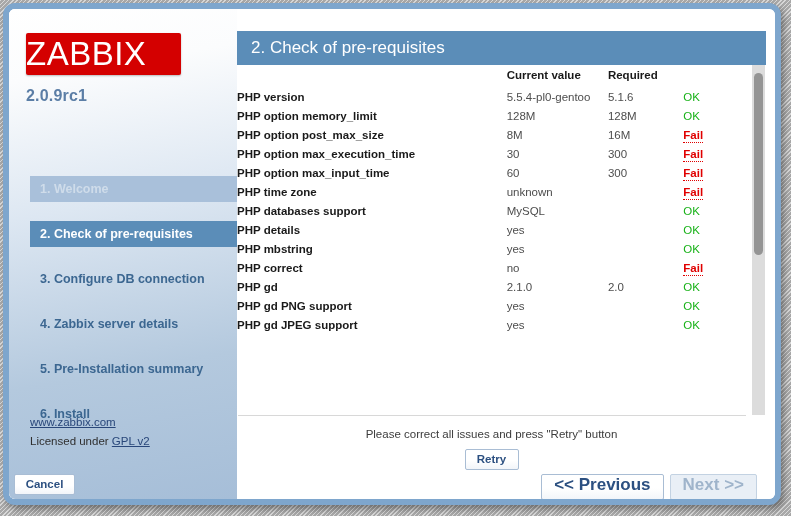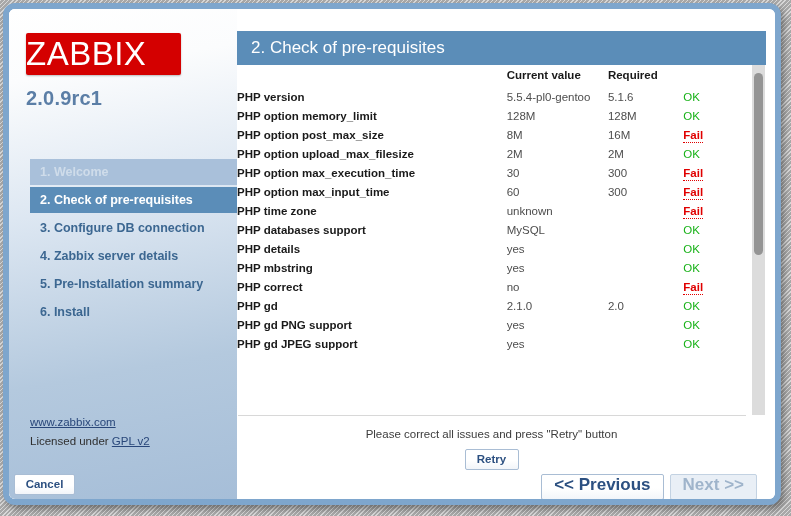--- a/index.html
+++ b/index.html
@@ -68,40 +68,41 @@
     font-size: 33px;
     letter-spacing: 0.5px;
     font-weight: 400;
     font-family: "Liberation Sans", sans-serif;
     line-height: 1;
     padding-bottom: 2px;
   }
   #version-text {
     margin-top: 12px;
     color: #5b7ea6;
-    font-size: 20px;
+    font-size: 16px;
     font-weight: bold;
     letter-spacing: 0.2px;
   }
 
   
   #steps {
     position: absolute;
     left: 21px;
     top: 150px;
     width: 207px;
   }
   .step {
     height: 26px;
     line-height: 26px;
     padding-left: 10px;
     font-size: 12.5px;
     font-weight: bold;
     color: #365f8c;
     box-sizing: border-box;
+    margin-top: 17px;
   }
   .step.done {
     background: #a9c0da;
     color: #cfdcea;
   }
   .step.active {
     background: #5b8db8;
     color: #ffffff;
   }
   .step.pending {
@@ -398,26 +399,20 @@
                 <td class="t-cur">128M</td>
                 <td class="t-req">128M</td>
                 <td class="t-stat"><span class="status-ok">OK</span></td>
               </tr>
               <tr class="row-fail">
                 <td class="t-name">PHP option post_max_size</td>
                 <td class="t-cur">8M</td>
                 <td class="t-req">16M</td>
                 <td class="t-stat"><span class="status-fail">Fail</span></td>
               </tr>
-              <tr>
-                <td class="t-name">PHP option upload_max_filesize</td>
-                <td class="t-cur">2M</td>
-                <td class="t-req">2M</td>
-                <td class="t-stat"><span class="status-ok">OK</span></td>
-              </tr>
               <tr class="row-fail">
                 <td class="t-name">PHP option max_execution_time</td>
                 <td class="t-cur">30</td>
                 <td class="t-req">300</td>
                 <td class="t-stat"><span class="status-fail">Fail</span></td>
               </tr>
               <tr class="row-fail">
                 <td class="t-name">PHP option max_input_time</td>
                 <td class="t-cur">60</td>
                 <td class="t-req">300</td>

